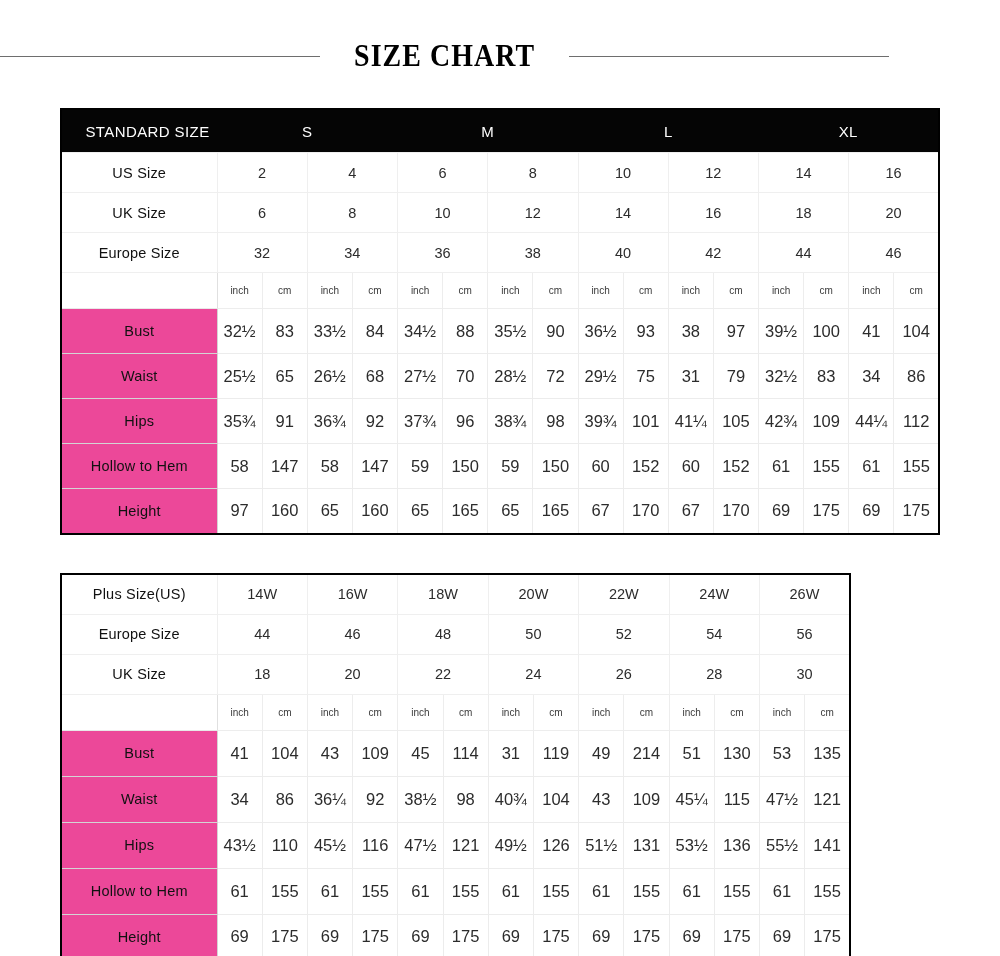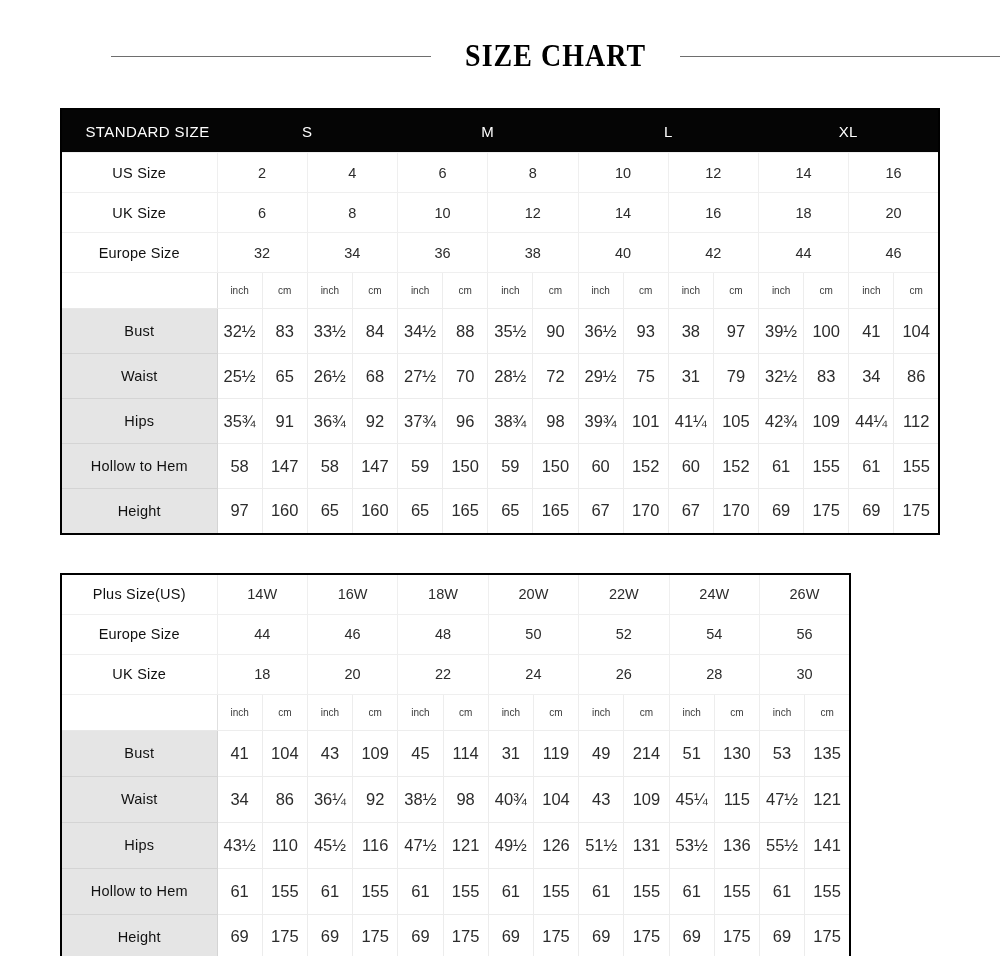--- a/index.html
+++ b/index.html
@@ -16,21 +16,21 @@
   }
 
   
   .title-wrap {
     position: absolute;
     left: 0;
     top: 38px;
     width: 1000px;
     display: flex;
     align-items: center;
-    justify-content: flex-end;
+    justify-content: flex-start;
     gap: 0;
   }
   .title-rule {
     height: 1px;
     background: #6e6e6e;
     flex: 0 0 auto;
   }
   .title-rule.left  { width: 320px; margin-right: 24px; }
   .title-rule.right { width: 320px; margin-left: 24px; }
   .title-text {
@@ -63,21 +63,21 @@
 
   
   .lbl {
     font-size: 14.5px;
     font-weight: bold;
     color: #111111;
     letter-spacing: 0.2px;
     border-right: 1px solid #e0e0e0 !important;
   }
   .lbl-plain { background: #ffffff; }
-  .lbl-gray  { background: #e5e5e5; border-color: #d4d4d4 !important; }
+  .lbl-gray  { background: #ec4899; border-color: #d4d4d4 !important; }
   .lbl-blank { background: #ffffff; }
 
   
   .banner-cell {
     background: #050505;
     color: #ffffff;
     border: none !important;
     height: 42px;
   }
   .banner-label {

